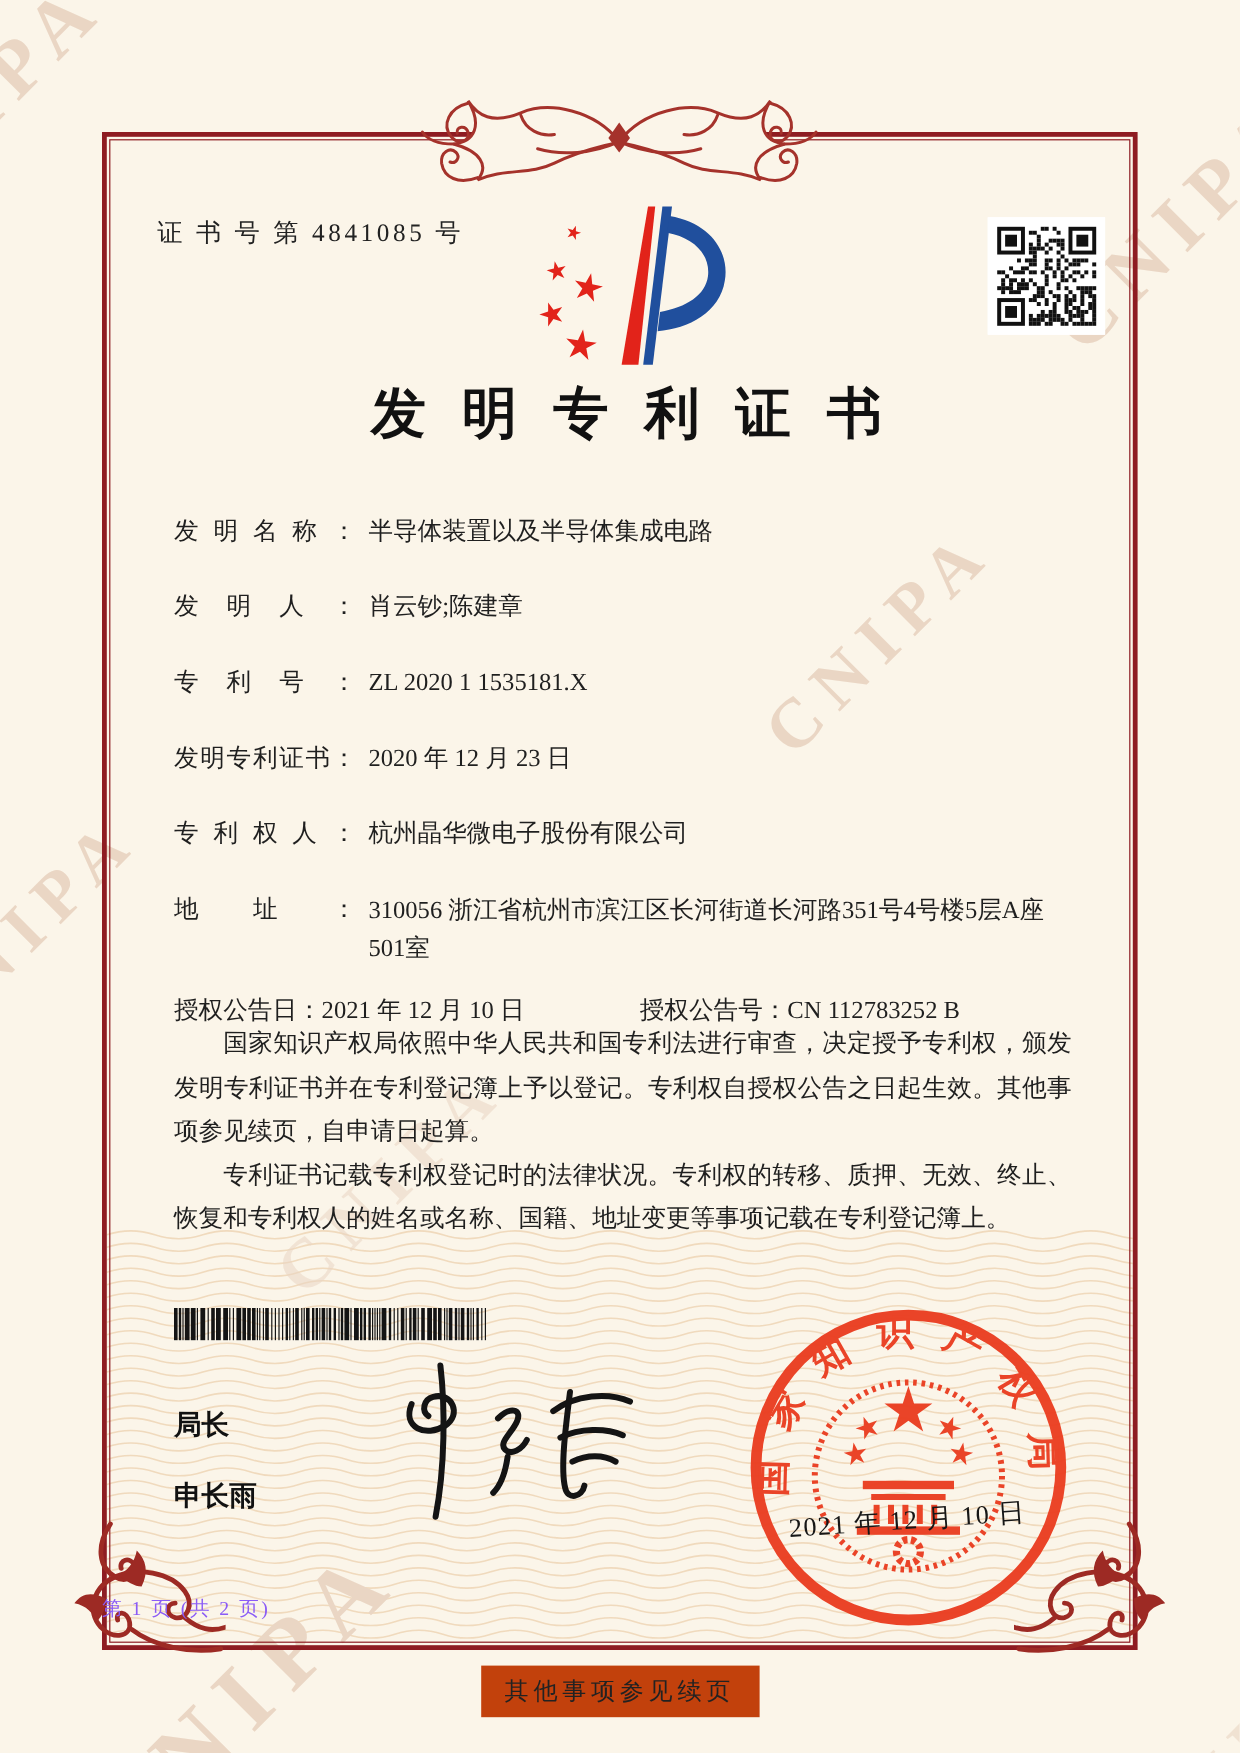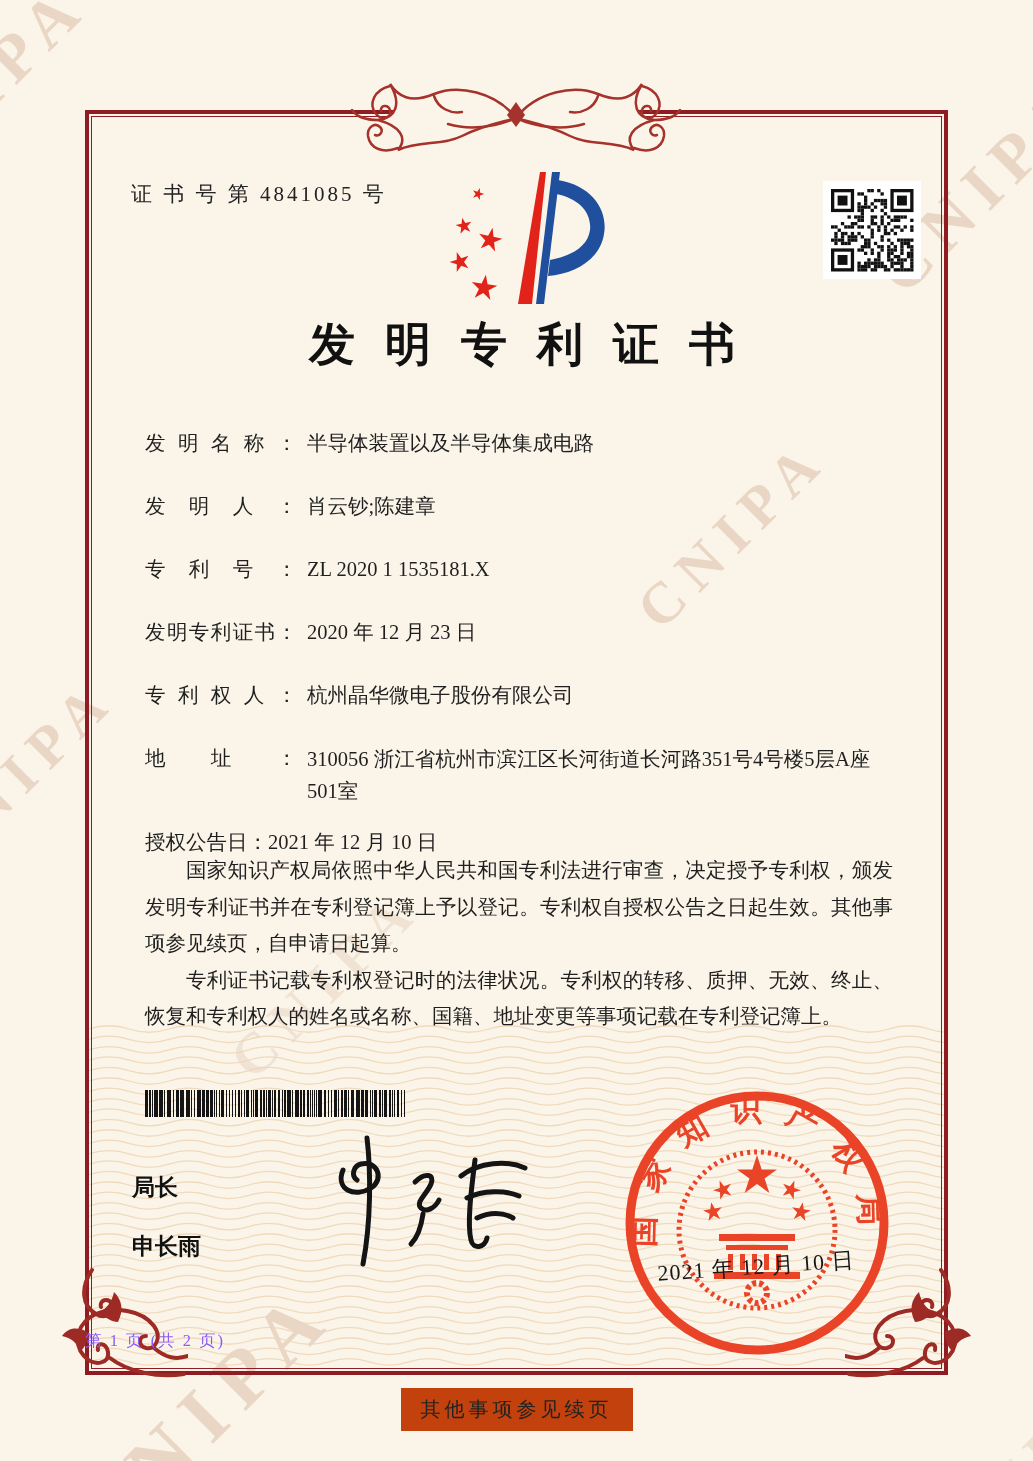--- a/index.html
+++ b/index.html
@@ -66,21 +66,21 @@
     position:absolute;left:145px;top:852px;width:748px;
     font-size:20.5px;line-height:36.5px;text-align:justify;
   }
   .paras p{margin:0;text-indent:2em;}
 
   
   .barcode{position:absolute;left:145px;top:1090px;width:266px;height:27px;}
 
   
   .officer{
-    position:absolute;left:132px;top:1172px;
+    position:absolute;left:145px;top:1172px;
     font-family:"Liberation Sans","DejaVu Sans",sans-serif;
     font-weight:700;font-size:23px;color:#111;line-height:30px;
   }
   .officer .name{margin-top:29px;}
   .signature{position:absolute;left:315px;top:1132px;}
 
   
   .seal{position:absolute;left:622px;top:1088px;opacity:.95;}
   .seal-date{
     position:absolute;left:630px;top:1252px;width:252px;
@@ -440,20 +440,21 @@
     <span class="lab">发明专利证书：</span><span class="val">2020 年 12 月 23 日</span>
   </div>
   <div class="frow">
     <span class="lab">专利权人：</span><span class="val">杭州晶华微电子股份有限公司</span>
   </div>
   <div class="frow addr">
     <span class="lab">地址：</span><span class="val">310056 浙江省杭州市滨江区长河街道长河路351号4号楼5层A座501室</span>
   </div>
   <div class="grant-row">
     <span class="pair1"><span>授权公告日：</span><span>2021 年 12 月 10 日</span></span>
+    <span class="pair2"><span>授权公告号：</span><span>CN 112783252 B</span></span>
   </div>
 </div>
 
 <div class="paras">
   <p>国家知识产权局依照中华人民共和国专利法进行审查，决定授予专利权，颁发发明专利证书并在专利登记簿上予以登记。专利权自授权公告之日起生效。其他事项参见续页，自申请日起算。</p>
   <p>专利证书记载专利权登记时的法律状况。专利权的转移、质押、无效、终止、恢复和专利权人的姓名或名称、国籍、地址变更等事项记载在专利登记簿上。</p>
 </div>
 
 <svg class="barcode" id="barcode" width="266" height="27">
     <rect x="0" y="0" width="3" height="27" fill="#141414"></rect>

